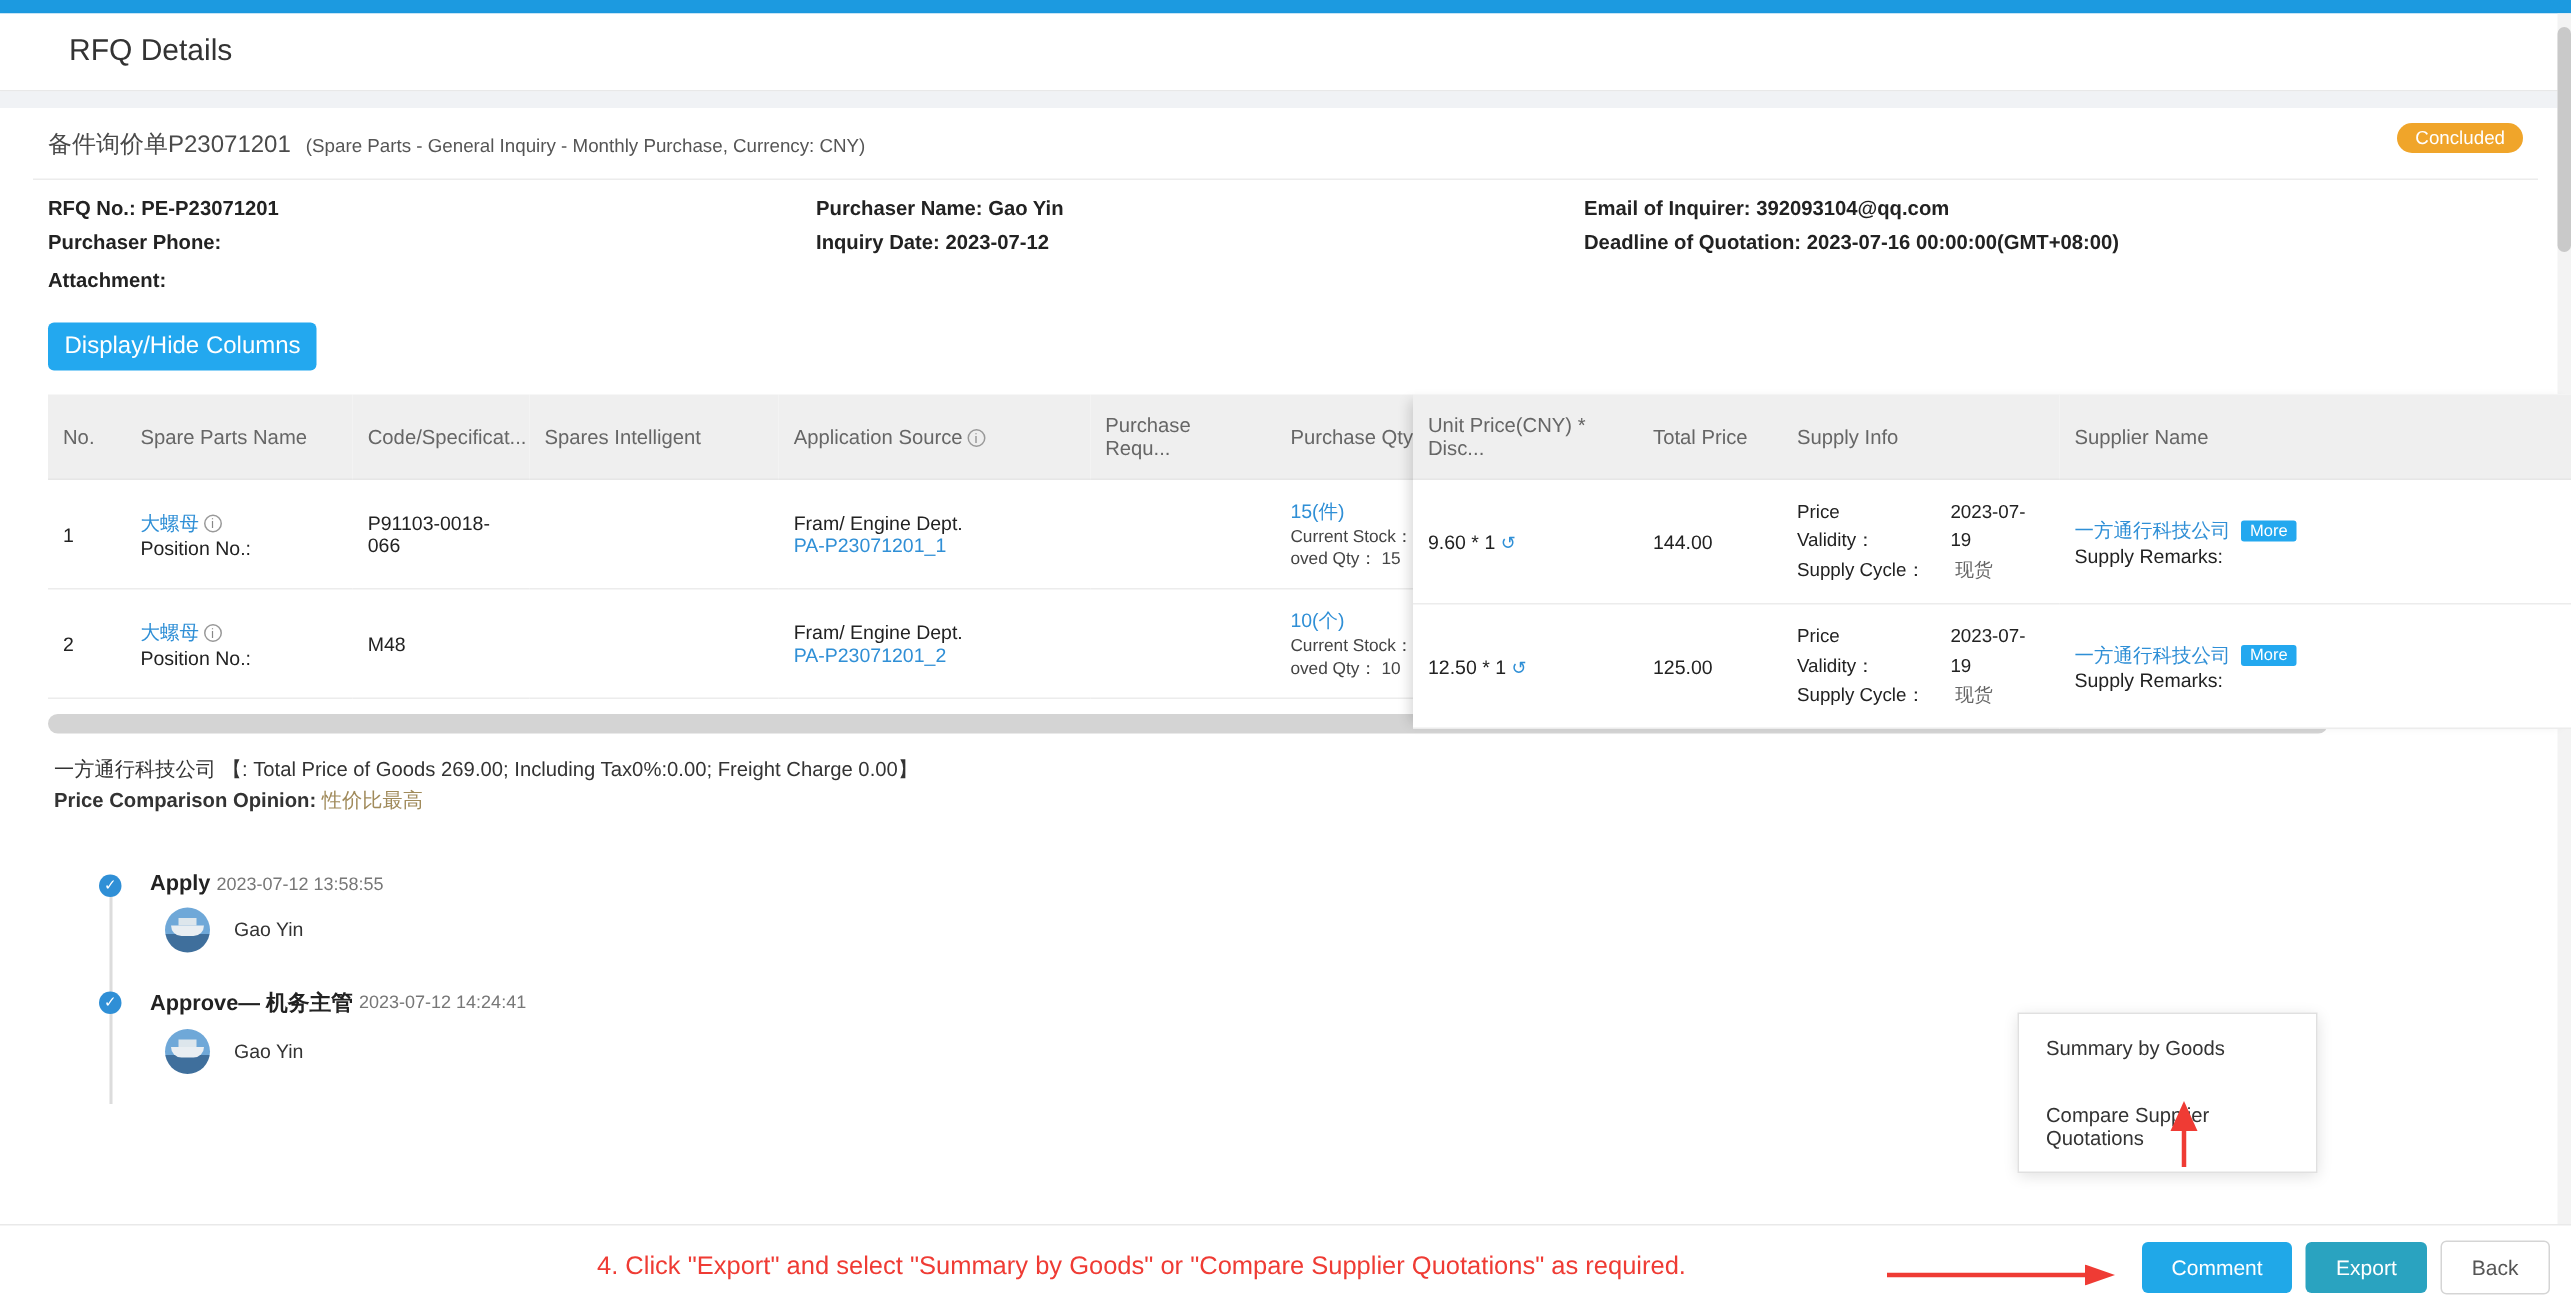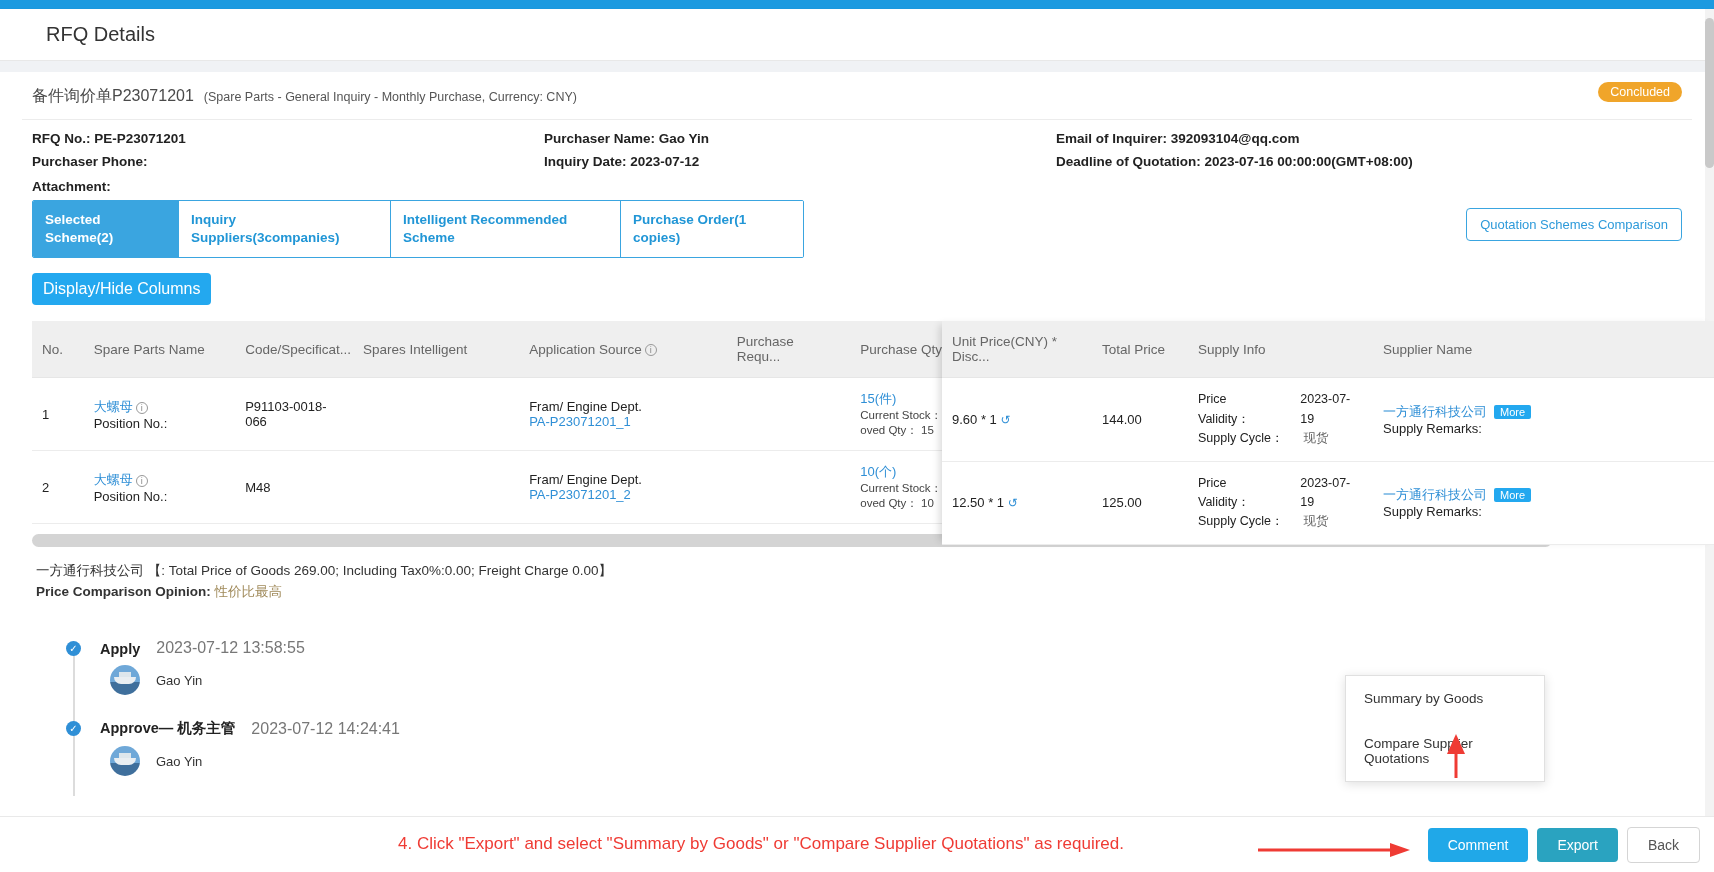--- a/index.html
+++ b/index.html
@@ -143,22 +143,22 @@
 
   
   .timeline { margin:36px 0 0 44px; position:relative; }
   .tl-line { position:absolute; left:7px; top:10px; bottom:-20px; width:2px; background:#dcdcdc; }
   .tl-item { position:relative; padding-left:34px; margin-bottom:24px; }
   .tl-dot {
     position:absolute; left:0; top:2px; width:15px; height:15px;
     border-radius:50%; background:#2f8fd6; color:#fff; font-size:10px;
     line-height:15px; text-align:center;
   }
-  .tl-title { font-size:14.5px; font-weight:bold; color:#222; display:flex; align-items:flex-end; gap:16px;}
-  .tl-time { font-size:16px; font-weight:normal; color:#777; }
+  .tl-title { font-size:14.5px; font-weight:bold; color:#222; display:flex; align-items:center; gap:4px;}
+  .tl-time { font-size:12px; font-weight:normal; color:#777; }
   .tl-user { display:flex; align-items:center; gap:16px; margin-top:8px; padding-left:10px;}
   .avatar {
     width:30px; height:30px; border-radius:50%;
     background: linear-gradient(#6fa8d8 0 58%, #3f6f9c 58% 100%);
     position:relative; overflow:hidden; flex:none;
   }
   .avatar:before{
     content:""; position:absolute; left:4px; top:12px; width:22px; height:7px;
     background:#e9eef2; border-radius:0 0 8px 8px;
   }
@@ -224,29 +224,20 @@
       <div>RFQ No.: PE-P23071201</div>
       <div>Purchaser Name: Gao Yin</div>
       <div>Email of Inquirer: 392093104@qq.com</div>
       <div>Purchaser Phone:</div>
       <div>Inquiry Date: 2023-07-12</div>
       <div>Deadline of Quotation: 2023-07-16 00:00:00(GMT+08:00)</div>
     </div>
 
     <div class="attach">Attachment:</div>
 
-    <div class="tabs-row">
-      <div class="tabs">
-        <div class="tab active tab-w1">Selected Scheme(2)</div>
-        <div class="tab tab-w2">Inquiry Suppliers(3companies)</div>
-        <div class="tab tab-w3">Intelligent Recommended Scheme</div>
-        <div class="tab tab-w4">Purchase Order(1 copies)</div>
-      </div>
-      <button class="btn-compare">Quotation Schemes Comparison</button>
-    </div>
 
     <button class="btn-cols">Display/Hide Columns</button>
 
     <div class="table-wrap">
 
       <table class="grid">
         <colgroup>
           <col class="c-no">
             <col class="c-name">
             <col class="c-code">

